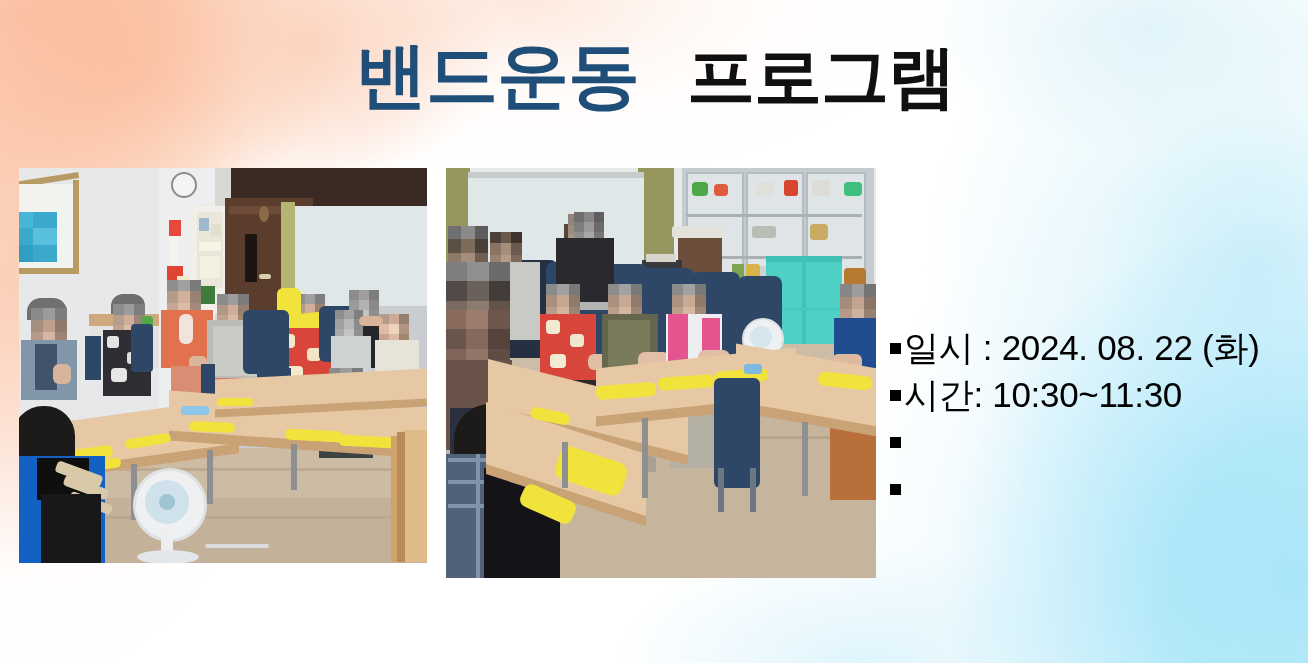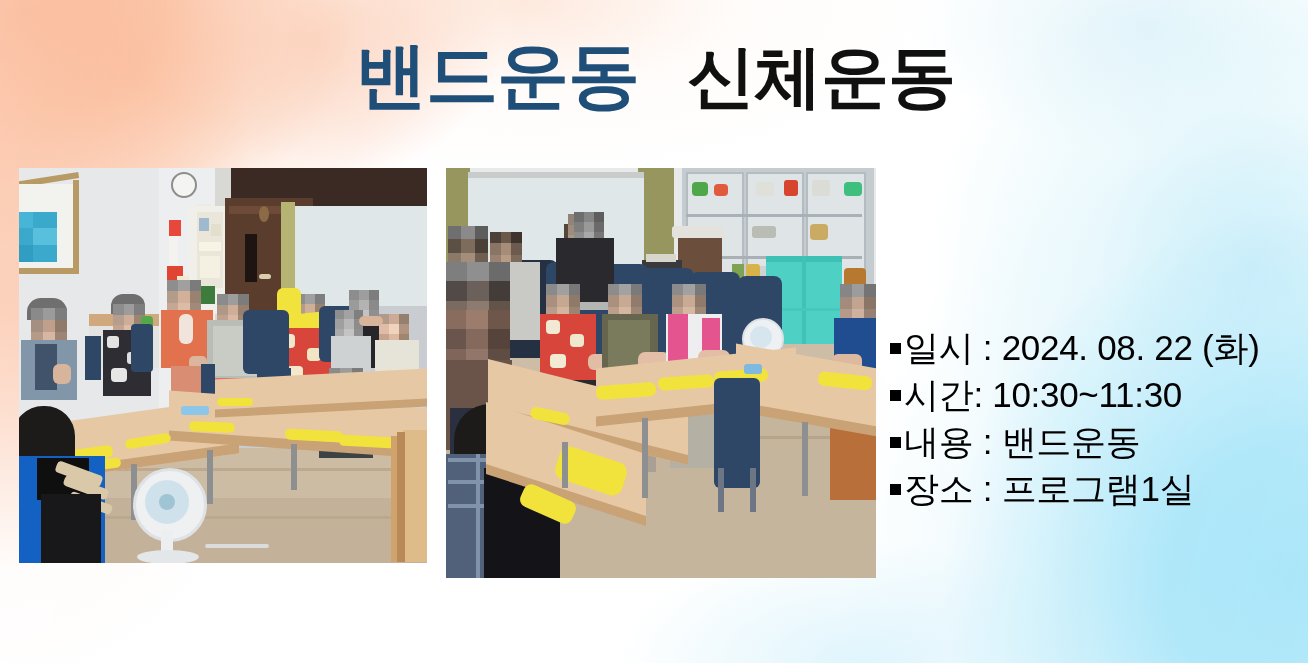--- a/index.html
+++ b/index.html
@@ -197,21 +197,21 @@
 
   <div class="bg-layer bg-base"></div>
   <div class="bg-layer bg-orange"></div>
   <div class="bg-layer bg-peach"></div>
   <div class="bg-layer bg-blue"></div>
   <div class="bg-layer bg-grain"></div>
 
 
   <div class="title-wrap">
     <span class="title-blue">밴드운동</span>
-    <span class="title-black">신체운동</span>
+    <span class="title-black">프로그램</span>
   </div>
 
   <div class="photo photo-left">
     <div class="photo-inner">
 
       <div class="ph wall" style="left:0;top:0;width:180px;height:300px;"></div>
       <div class="ph wall" style="left:140px;top:0;width:70px;height:330px;background:#eceeef;"></div>
       <div class="ph ceiling-dk" style="left:200px;top:0;width:208px;height:72px;"></div>
       <div class="ph wall-warm" style="left:196px;top:0;width:16px;height:330px;background:#d8d9d5;"></div>
 
@@ -702,21 +702,19 @@
     <div class="bullet-row">
       <span class="bullet-mark"></span>
       <span class="bullet-text">일시 : 2024. 08. 22 (화)</span>
     </div>
     <div class="bullet-row">
       <span class="bullet-mark"></span>
       <span class="bullet-text">시간:  10:30~11:30</span>
     </div>
     <div class="bullet-row">
       <span class="bullet-mark"></span>
-      <span class="bullet-text">내용 : 밴드운동</span>
     </div>
     <div class="bullet-row">
       <span class="bullet-mark"></span>
-      <span class="bullet-text">장소 : 프로그램1실</span>
     </div>
   </div>
 
 </div>
 
 </body></html>

